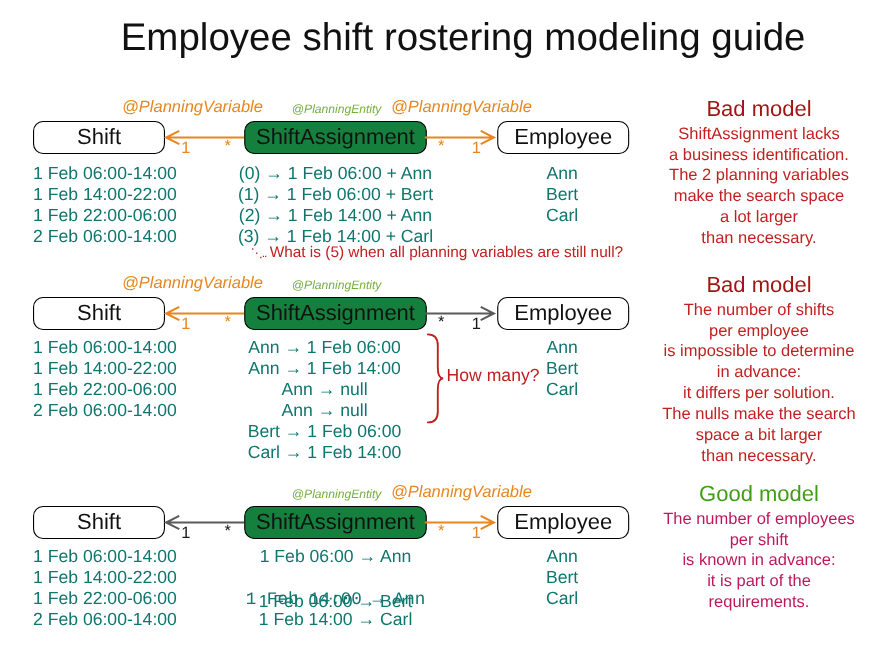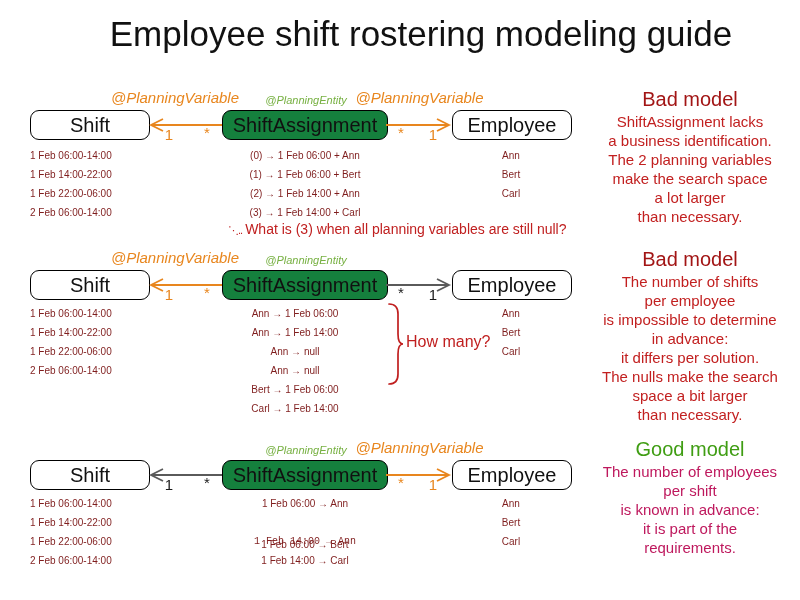--- a/index.html
+++ b/index.html
@@ -20,21 +20,21 @@
   }
   .entity-box{
     height:28px;border:1.6px solid #000;border-radius:9px;background:#fff;
     text-align:center;line-height:28px;font-size:20px;color:#111;
   }
   .entity-box.green{background:#15803d;}
   .mult{font-size:15px;width:22px;text-align:center;}
   .mult.orange{color:#e8861e;}
   .mult.dark{color:#1a1a1a;}
   .row{
-    font-size:10px;color:#7f1d1d;white-space:nowrap;
+    font-size:16px;color:#0f766e;white-space:nowrap;
   }
   .row.center{text-align:center;}
   .note{font-size:14px;color:#c02020;white-space:nowrap;}
   .note-prefix{font-size:11px;letter-spacing:-1px;margin-right:3px;}
   .howmany{font-size:16px;color:#c01f1f;white-space:nowrap;}
   .panel{left:588px;width:204px;text-align:center;}
   .panel-heading{font-size:20px;font-weight:normal;}
   .panel-heading.bad{color:#a21515;}
   .panel-heading.good{color:#3f9d13;}
   .panel-body{font-size:15px;line-height:19px;white-space:pre-line;}
@@ -78,21 +78,21 @@
 <div class="abs row center" style="left:210px;top:150px;width:190px;">(0) → 1 Feb 06:00 + Ann</div>
 <div class="abs row center" style="left:210px;top:169px;width:190px;">(1) → 1 Feb 06:00 + Bert</div>
 <div class="abs row center" style="left:210px;top:188px;width:190px;">(2) → 1 Feb 14:00 + Ann</div>
 <div class="abs row center" style="left:210px;top:207px;width:190px;">(3) → 1 Feb 14:00 + Carl</div>
 
 <div class="abs row center" style="left:452px;top:150px;width:118px;">Ann</div>
 <div class="abs row center" style="left:452px;top:169px;width:118px;">Bert</div>
 <div class="abs row center" style="left:452px;top:188px;width:118px;">Carl</div>
 
 <div class="abs note" style="left:228px;top:221px;">
-  <span class="note-prefix">⋱..</span><span>What is (3) when all planning variables are still null?</span>
+  <span class="note-prefix">⋱..</span><span>What is (5) when all planning variables are still null?</span>
 </div>
 
 <div class="abs panel panel-heading bad" style="top:88px;">Bad model</div>
 <div class="abs panel panel-body bad" style="top:112px;">ShiftAssignment lacks
 a business identification.
 The 2 planning variables
 make the search space
 a lot larger
 than necessary.</div>
 

